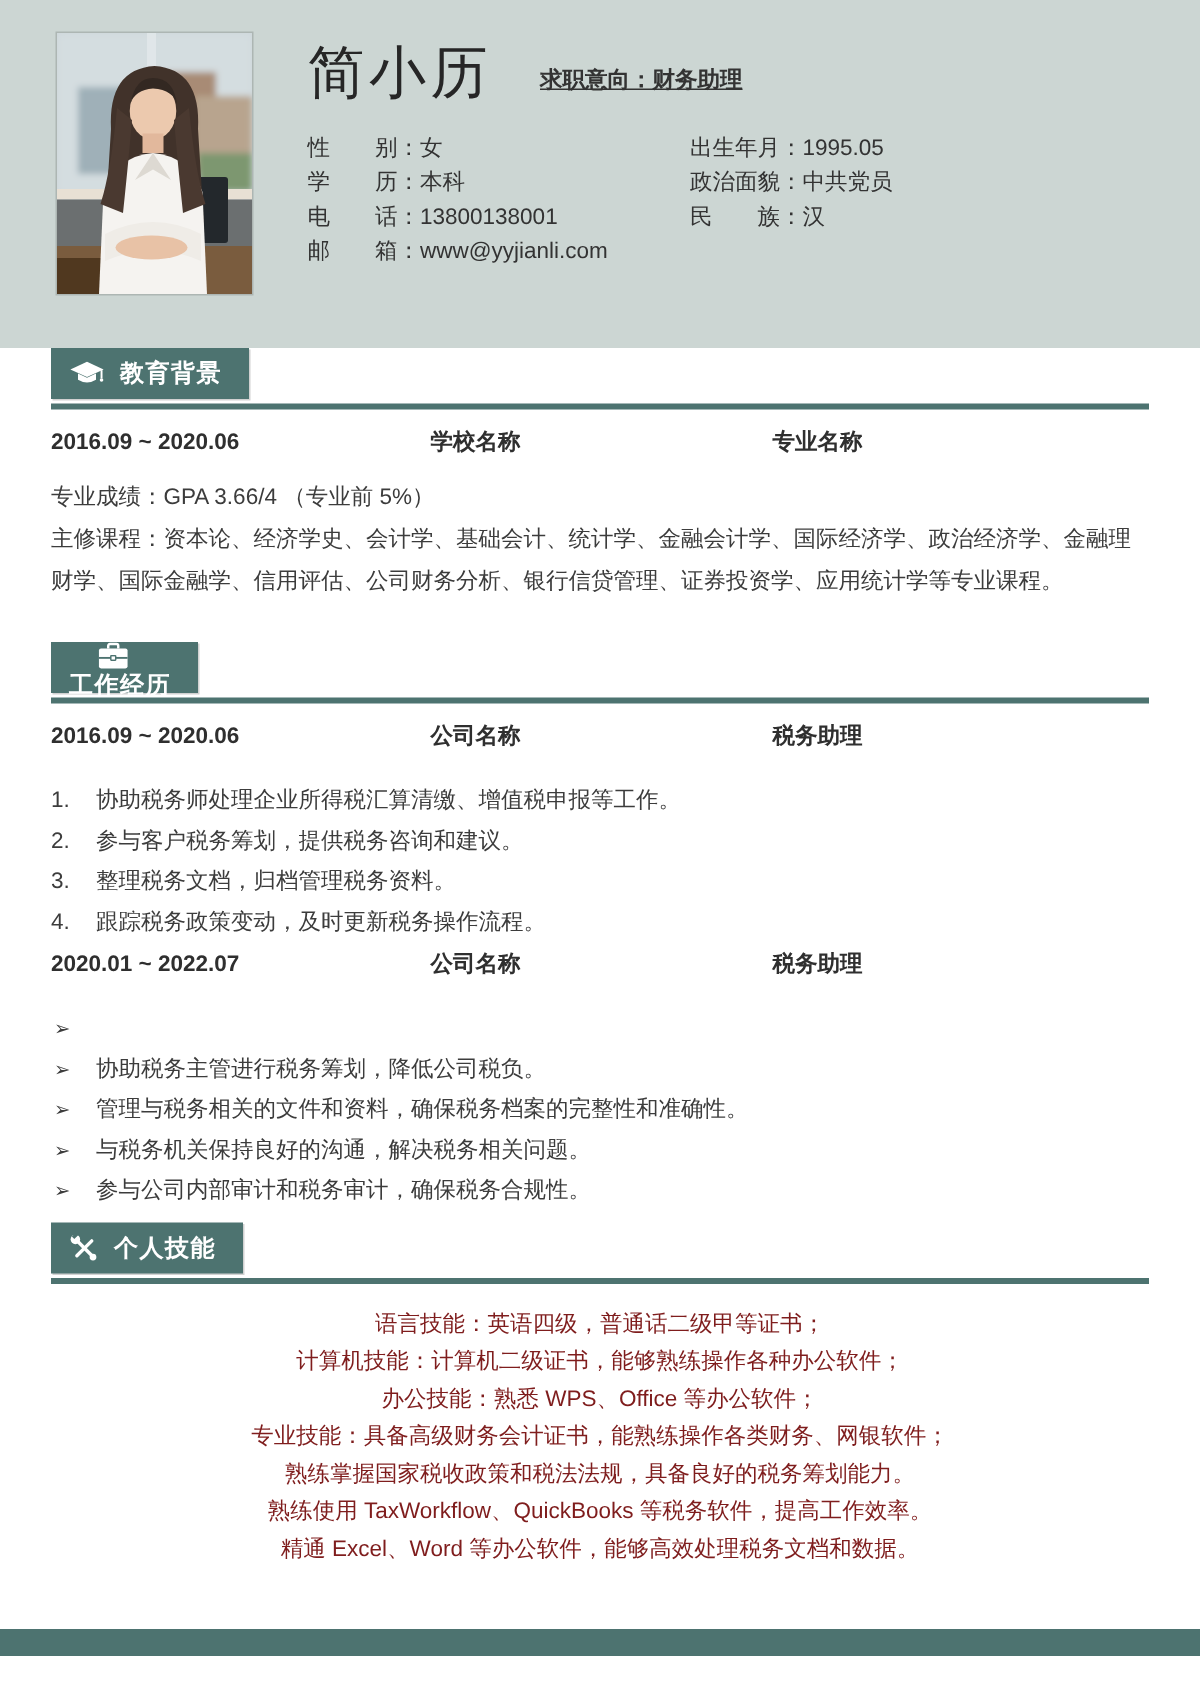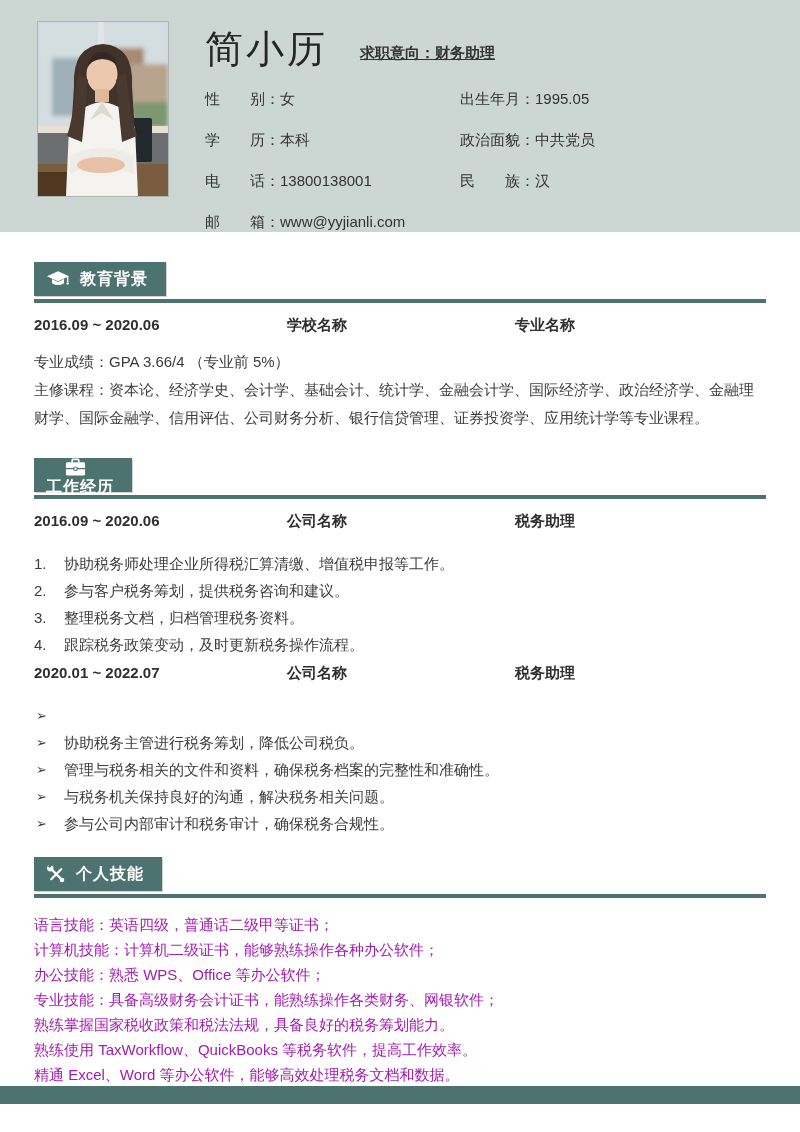--- a/index.html
+++ b/index.html
@@ -29,52 +29,52 @@
   .name-row { display:flex; align-items:flex-end; }
   .name {
     font-size:38px; line-height:1.15; font-weight:500;
     color:#262626; letter-spacing:3px;
     font-family:"Liberation Sans","DejaVu Sans",sans-serif;
   }
   .objective { font-size:15px; font-weight:700; color:#333; margin-left:32px; padding-bottom:9px;text-decoration:underline; }
   .info-grid {
     margin-top:19px;
     display:grid; grid-template-columns:255px 1fr;
-    row-gap:25px;
+    row-gap:7px;
     font-size:15px; color:#333;
   }
   .info-item { white-space:nowrap; line-height:16px; }
   .lbl { display:inline-block; width:60px; text-align:justify; text-align-last:justify; }
   .sep { display:inline-block; }
   
   .section-badge {
     display:inline-flex; align-items:center;
     margin-left:34px; height:34px;
     background:#4d7370; color:#fff;
     padding:0 18px 0 12px;
     font-size:16px; font-weight:700; letter-spacing:1px;
     box-shadow:1px 1px 0 rgba(0,0,0,.18);
   }
   .badge-icon { display:inline-flex; margin-right:10px; }
   .rule { height:4px; background:#4d7370; margin:3px 34px 0 34px; }
-  .mt-edu    { margin-top:30px; }
+  .mt-edu    { }
   .mt-work   { margin-top:26px; }
-  .mt-skills { margin-top:20px; }
+  .mt-skills { margin-top:8px; }
   .row3 { display:flex; margin:13px 34px 0 34px; font-size:15px; font-weight:700; color:#2f2f2f; line-height:18px; }
   .row3 .c1 { width:253px; }
   .row3 .c2 { width:228px; }
   .row3 .c3 { flex:1; }
   .details { margin:14px 34px 0 34px; font-size:15px; line-height:28px; color:#3c3c3c; }
   .task-list { margin:20px 34px 0 34px; font-size:15px; color:#3c3c3c; }
   .task-list.second { margin-top:20px; }
   .task-item { display:flex; line-height:27px; }
   .task-item .marker { width:30px; flex:none; }
   .task-item .marker.arrow { font-size:13px; padding-left:2px; }
   .row3.second { margin-top:6px; }
-  .skills-list { margin:14px 34px 0 34px; font-size:15px; line-height:25px; color:#a21caf; }
+  .skills-list { margin:14px 34px 0 34px; font-size:15px; line-height:25px; color:#7f1d1d;text-align:center; }
   .footer-bar {
     position:absolute; left:0; top:1086px;
     width:800px; height:18px;
     background:#4d7370;
   }
 </style>
 </head>
 <body>
 
 <div>

